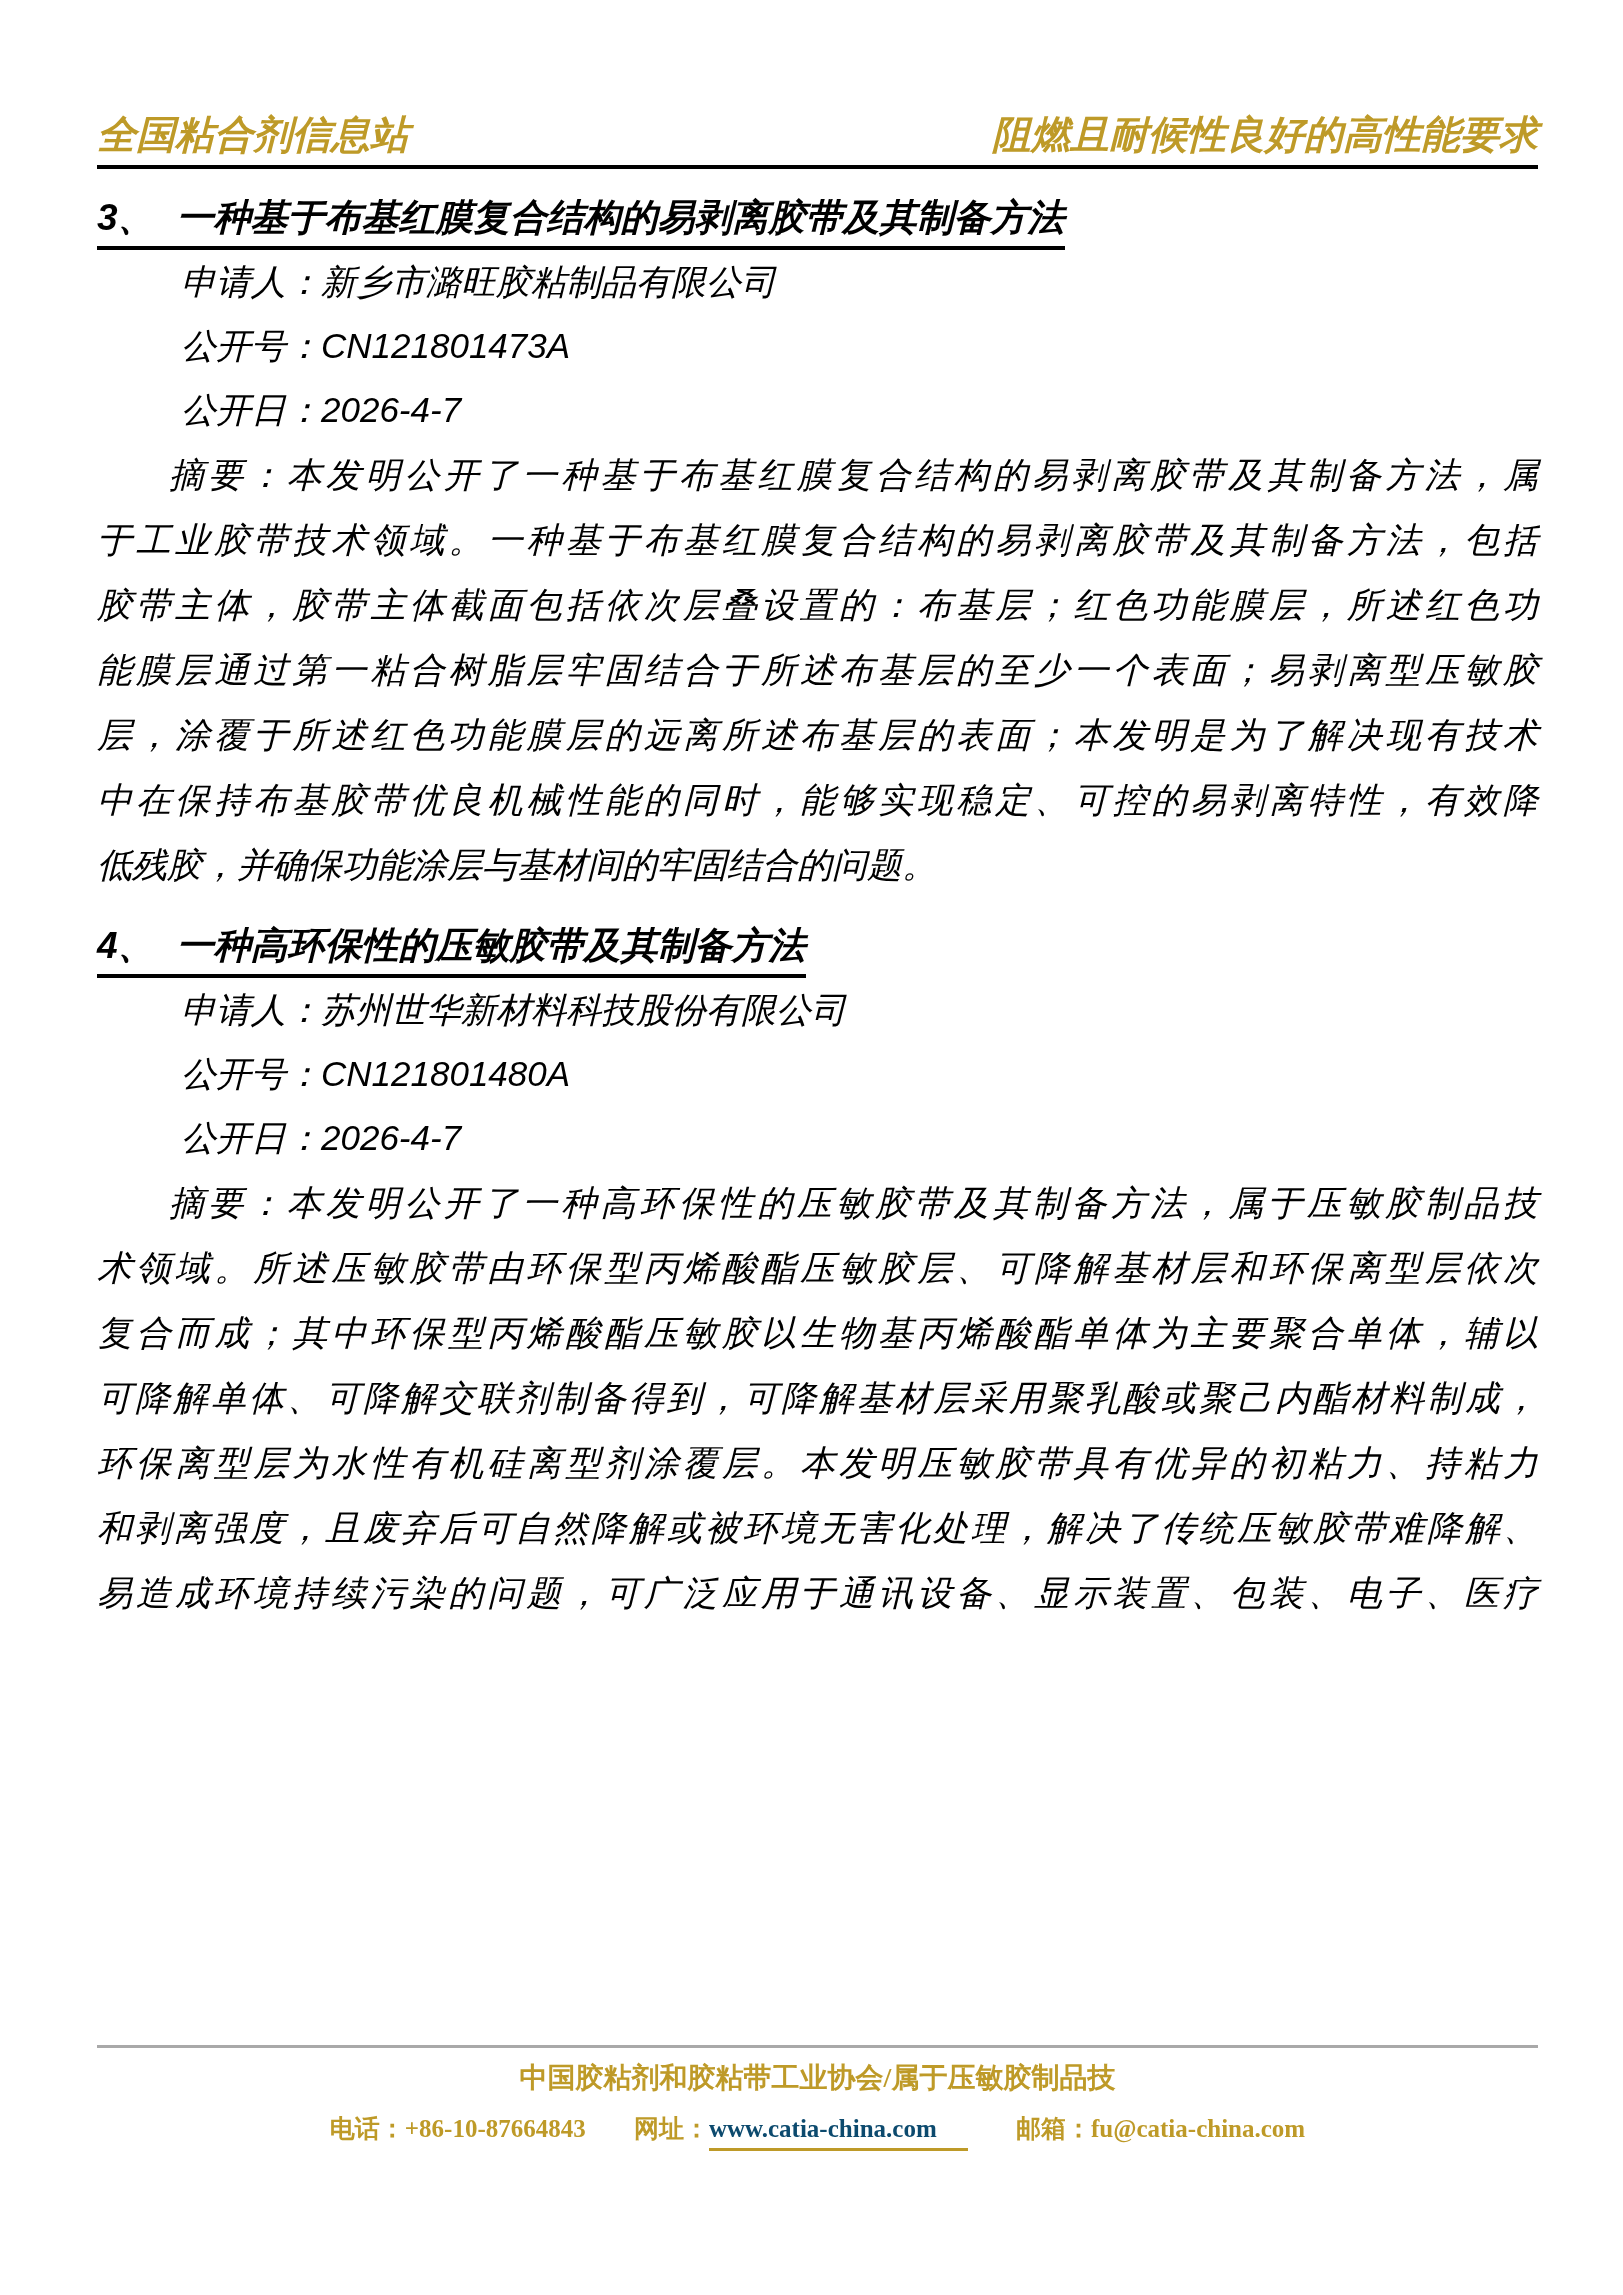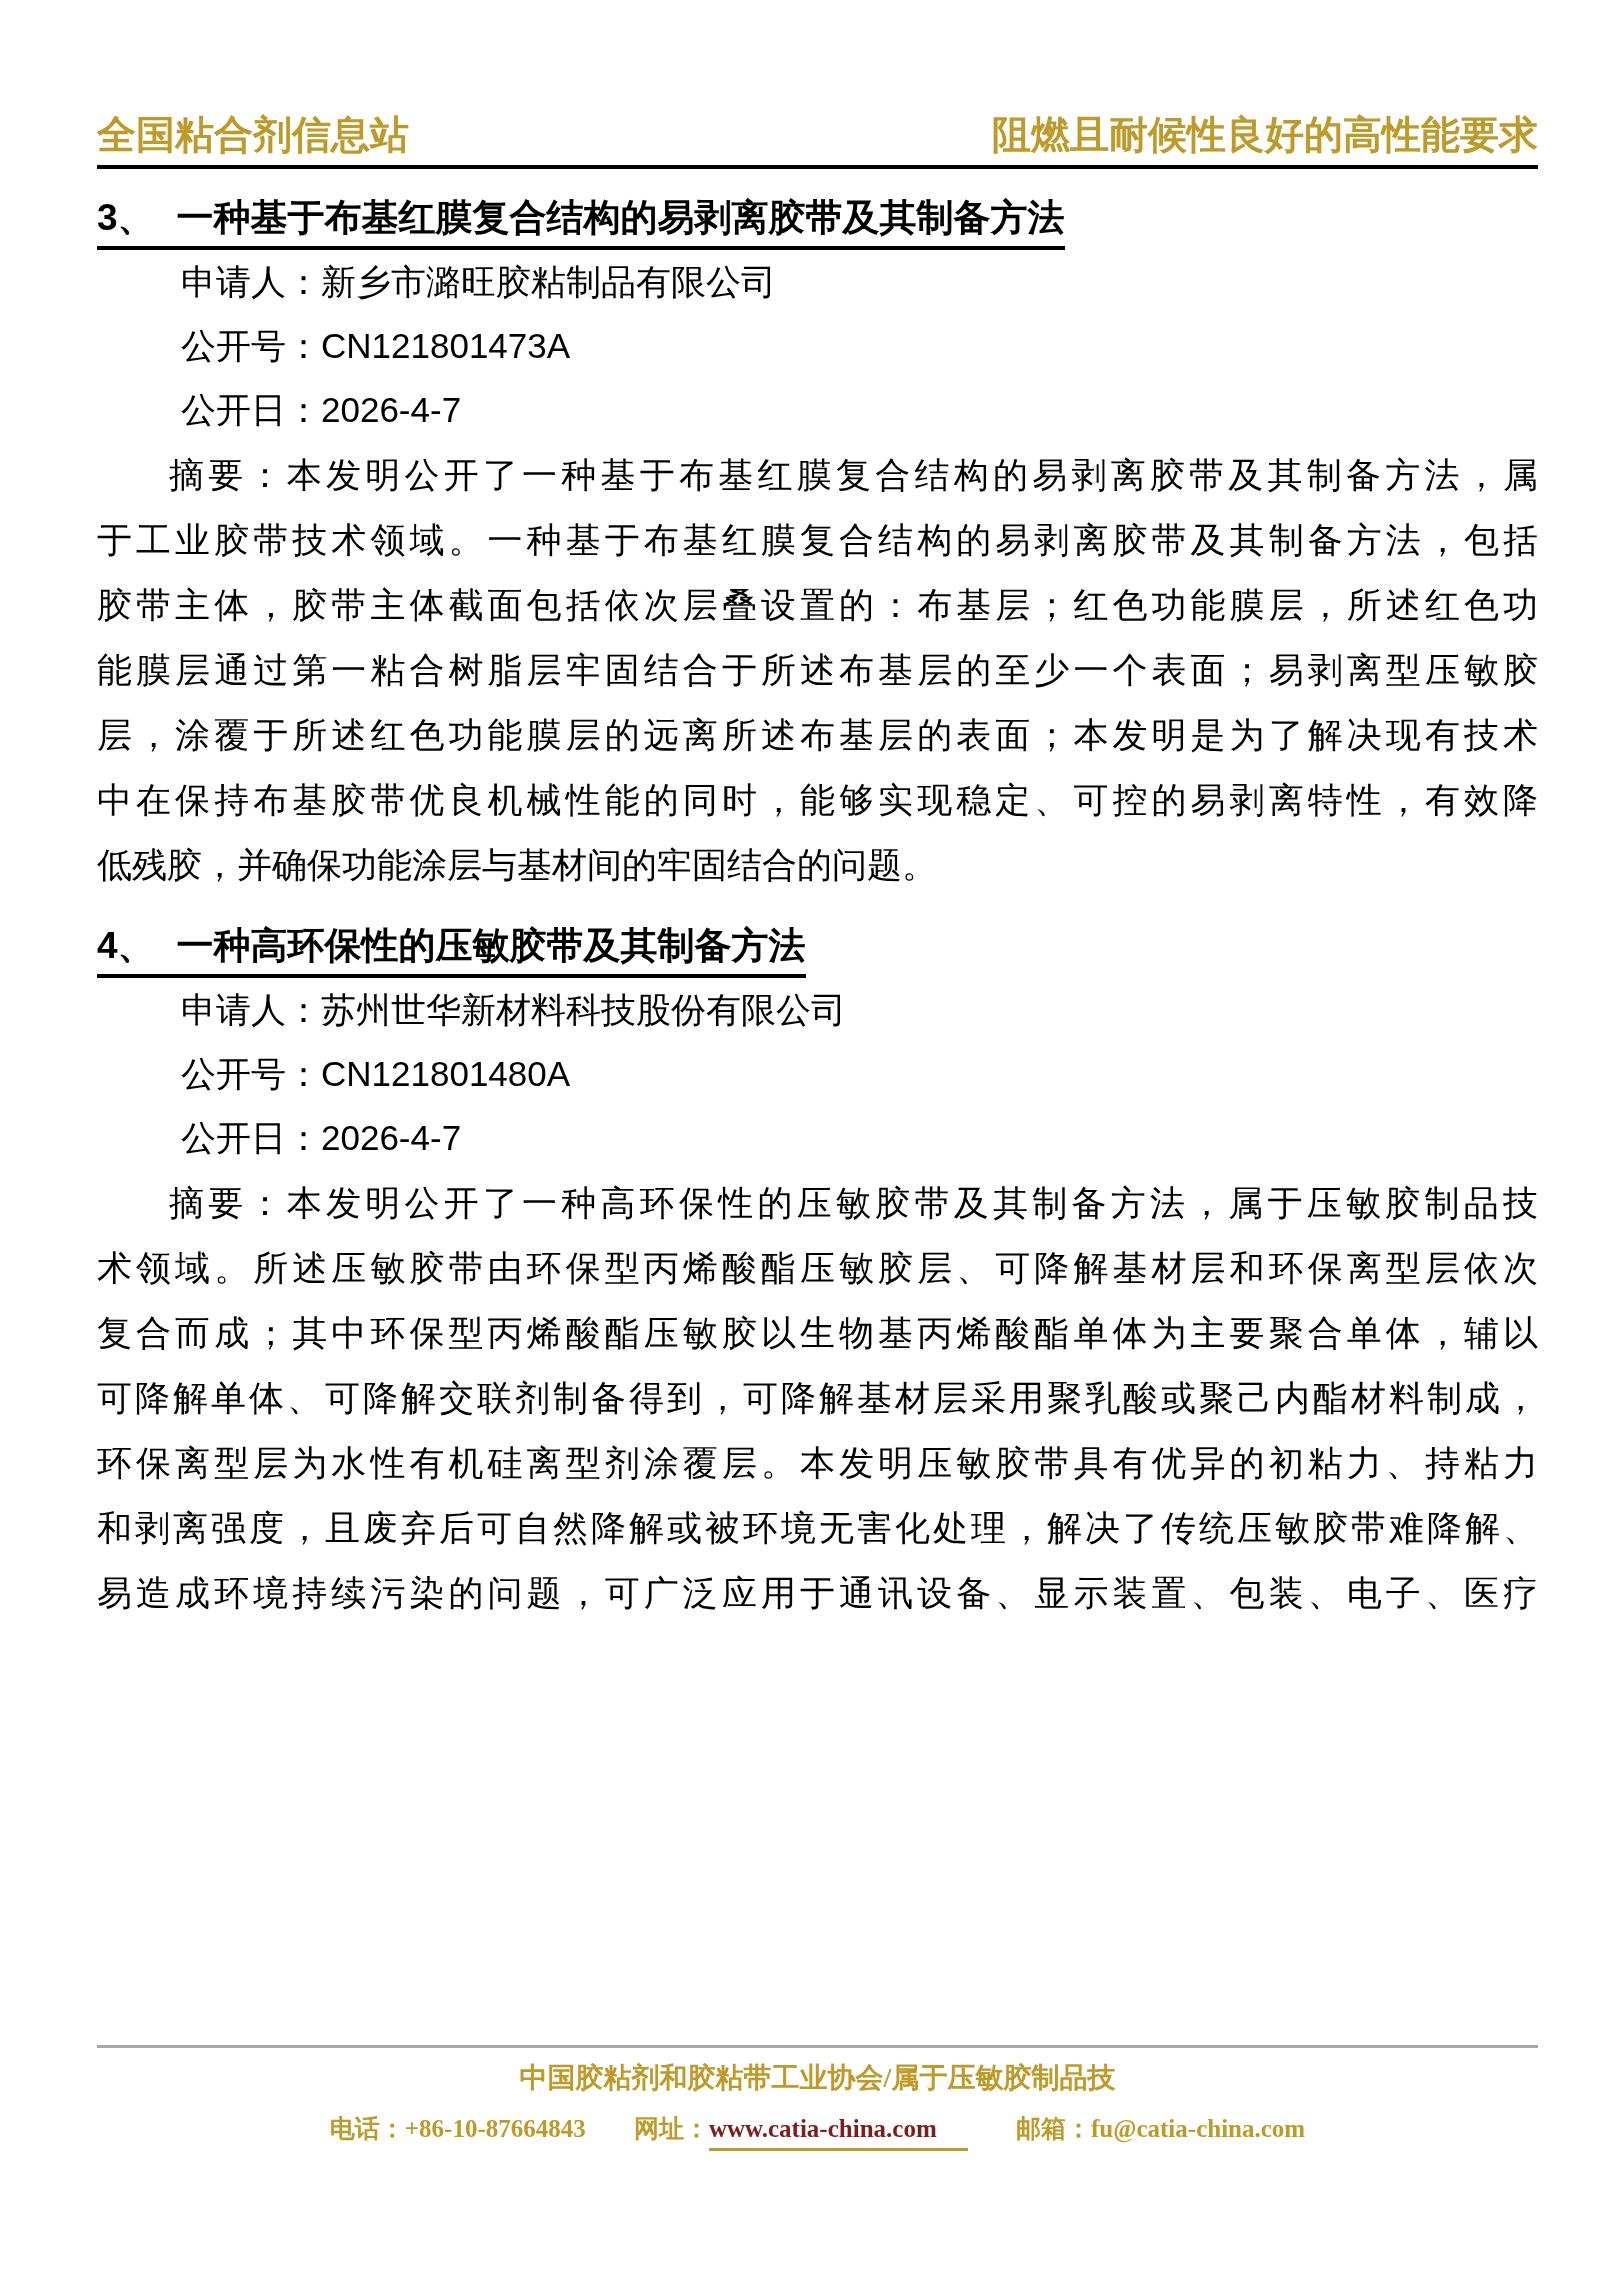--- a/index.html
+++ b/index.html
@@ -4,21 +4,21 @@
 <style>
   html,body { margin:0; padding:0; background:#ffffff; }
   .page {
     position:relative;
     width:1623px; height:2295px;
     background:#ffffff;
     color:#000;
     font-family:"Liberation Sans","DejaVu Sans",sans-serif;
     overflow:hidden;
   }
-  .content { padding:112px 85px 0 97px; }
+  .content { padding:112px 85px 0 97px;font-style:italic; }
 
   
   .hdr {
     display:flex; justify-content:space-between; align-items:flex-end;
     font-family:"Liberation Serif","DejaVu Serif",serif;
     font-weight:bold; font-size:39px; line-height:45px;
     color:#BE9A28;
   }
   .hdr-rule { height:4.5px; background:#000; margin-top:7.7px; }
 
@@ -47,21 +47,21 @@
     position:absolute; left:97px; right:85px; top:2045px;
     font-family:"Liberation Serif","DejaVu Serif",serif;
     color:#BE9A28; font-weight:bold;
   }
   .footer-rule { height:3.2px; background:#A9A9A9; }
   .footer-org { text-align:center; font-size:28px; margin-top:13px; line-height:33px; }
   .footer-contact { text-align:center; font-size:25px; margin-top:19.3px; line-height:32px; }
   .footer-contact .seg { margin-left:42px; }
   .footer-contact .seg:first-child { margin-left:0; }
   .weblink {
-    color:#7f1d1d; text-decoration:none;
+    color:#0c4a6e; text-decoration:none;
     border-bottom:3.2px solid #BE9A28;
     padding-bottom:6px; padding-right:31px;
   }
 </style>
 </head>
 <body>
 
 <div class="page">
   <div class="content">
 

